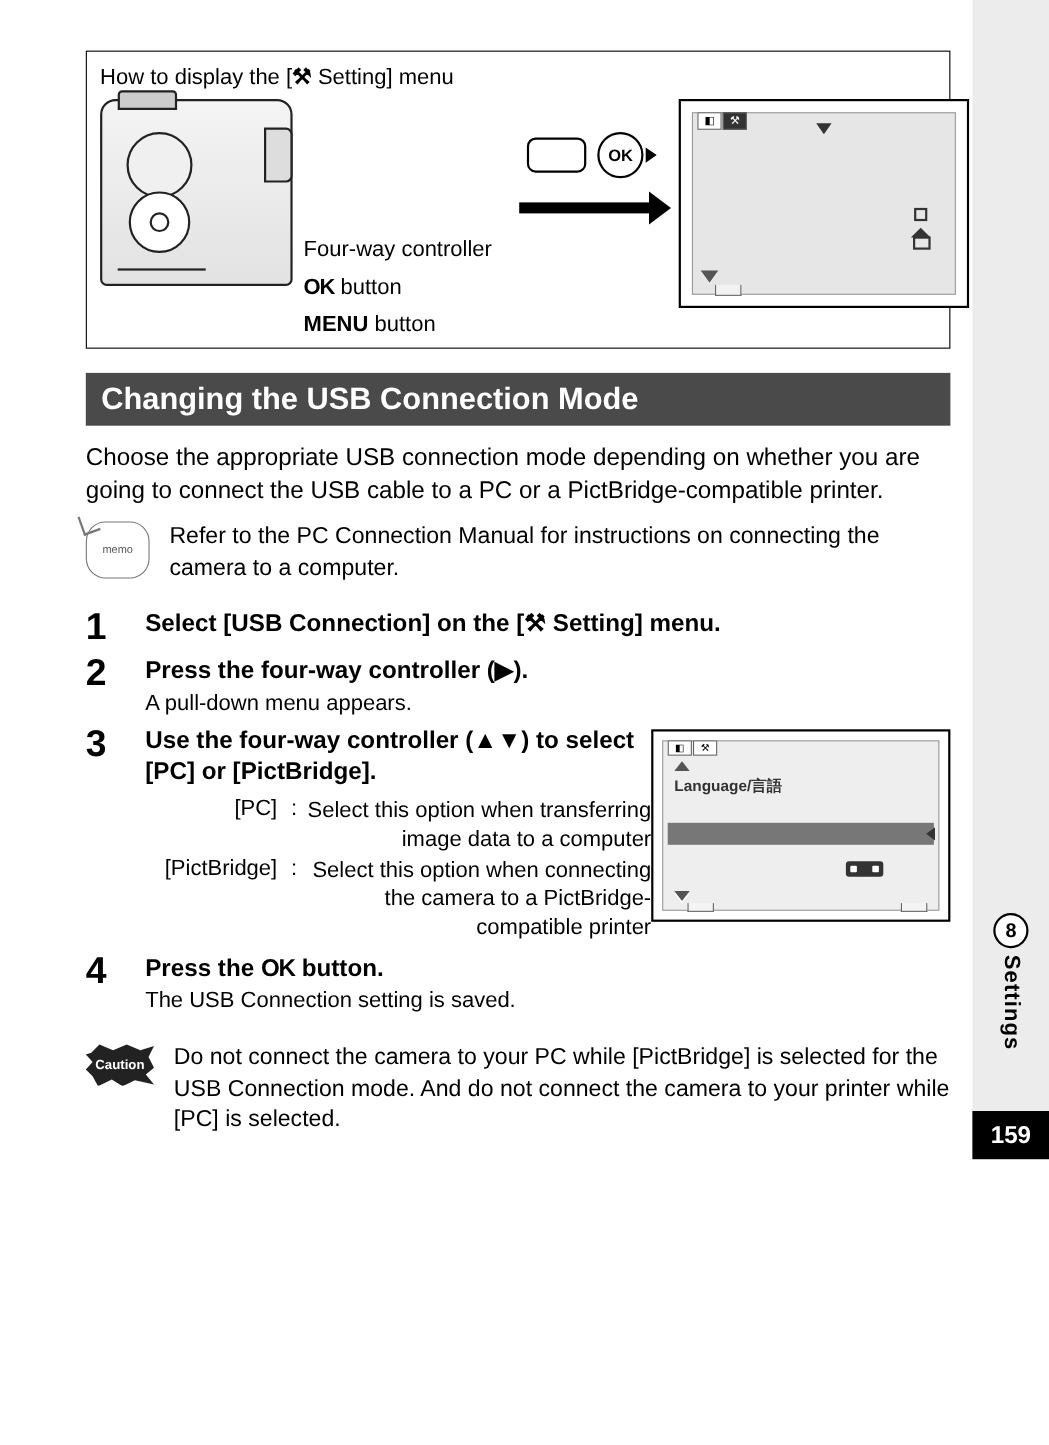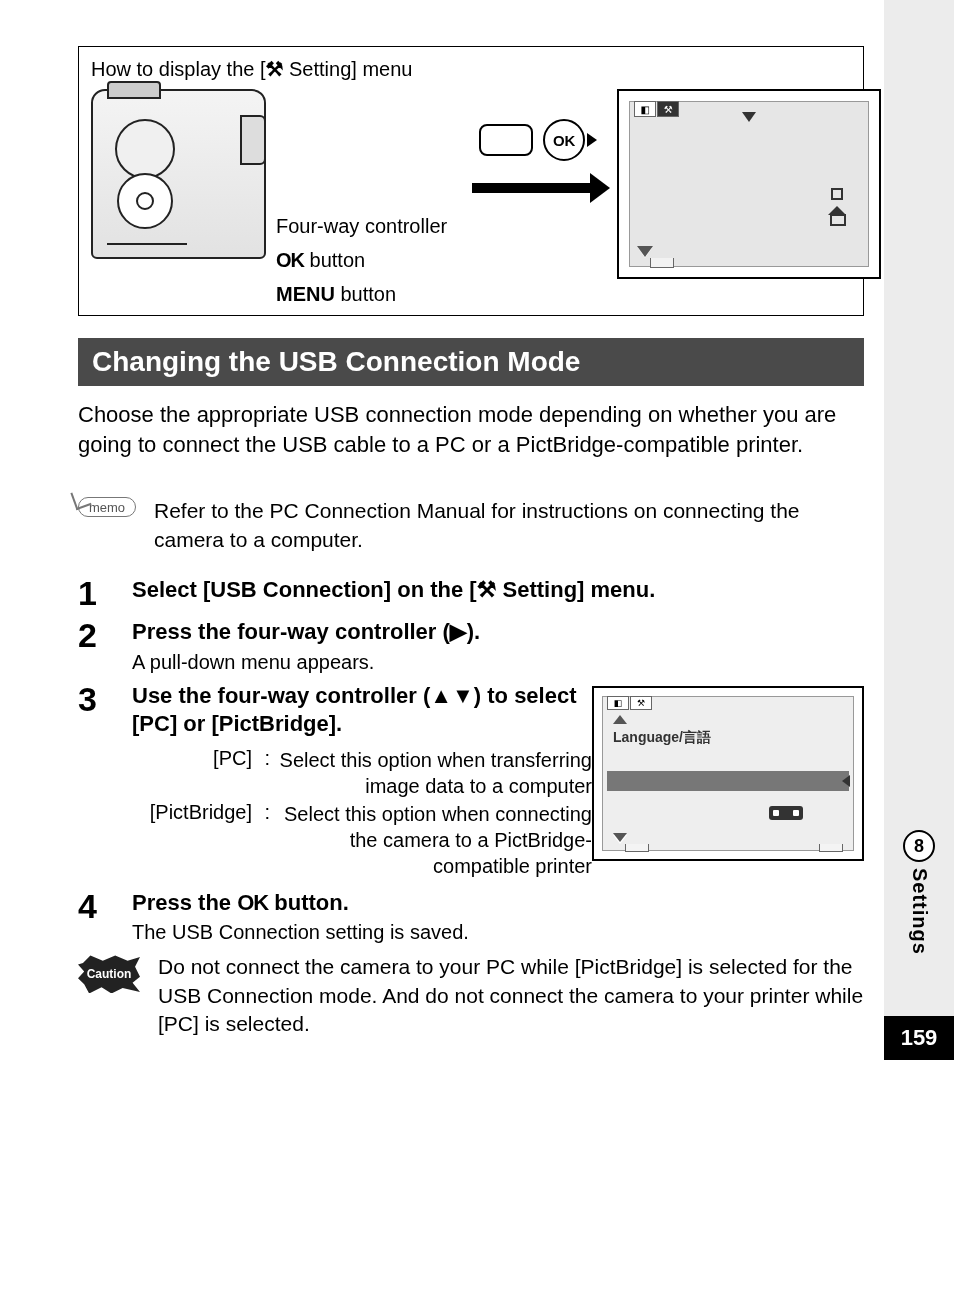--- a/index.html
+++ b/index.html
@@ -155,26 +155,26 @@
   .screen-inner .row1 { position:absolute; top:6px; left:50%; transform:translateX(-50%); }
   .screen-inner .row2 { position:absolute; right:24px; top:86px; display:flex; flex-direction:column; gap:10px; align-items:center; }
   .screen-inner .row3 { position:absolute; left:8px; bottom:4px; }
   .screen-inner .foot { position:absolute; left:20px; bottom:-2px; width:24px; height:10px; border:1px solid #666; border-top:none; background:#f2f2f2; }
 
   
   .section-head {
     background:#4a4a4a; color:#fff; font-size:28px; font-weight:bold;
     padding:8px 14px; margin-bottom:14px;
   }
-  .intro { font-size:22px; line-height:1.35; margin-bottom:38px; }
+  .intro { font-size:22px; line-height:1.35; margin-bottom:14px; }
 
   .memo-row, .caution-row { display:flex; gap:18px; align-items:flex-start; margin-bottom:22px; }
   .memo-badge {
-    width:58px; height:20px; border:1.5px solid #777; border-radius:18px;
-    display:flex; align-items:center; justify-content:center; font-size:13px; color:#555;
+    width:58px; height:52px; border:1.5px solid #777; border-radius:18px;
+    display:flex; align-items:center; justify-content:center; font-size:10px; color:#555;
     position:relative; flex-shrink:0;
   }
   .memo-badge::before {
     content:""; position:absolute; left:-6px; top:-8px; width:14px; height:16px;
     border-left:2px solid #777; border-bottom:2px solid #777; transform:rotate(-20deg);
   }
   .memo-text { font-size:21px; line-height:1.35; }
 
   
   .steps { }
@@ -361,18 +361,18 @@
       <div class="step-body">
         <div class="step-title">
           <span>Press the </span><span class="ok-text" style="font-weight:bold;">OK</span><span> button.</span>
         </div>
         <div class="step-sub">The USB Connection setting is saved.</div>
       </div>
     </div>
 
   </div>
 
-  <div class="caution-row" style="margin-top:9px;">
+  <div class="caution-row" style="margin-top:26px;">
     <div class="caution-badge">Caution</div>
     <div class="memo-text">Do not connect the camera to your PC while [PictBridge] is selected for the USB Connection mode. And do not connect the camera to your printer while [PC] is selected.</div>
   </div>
 
 </div>
 
 </body></html>

